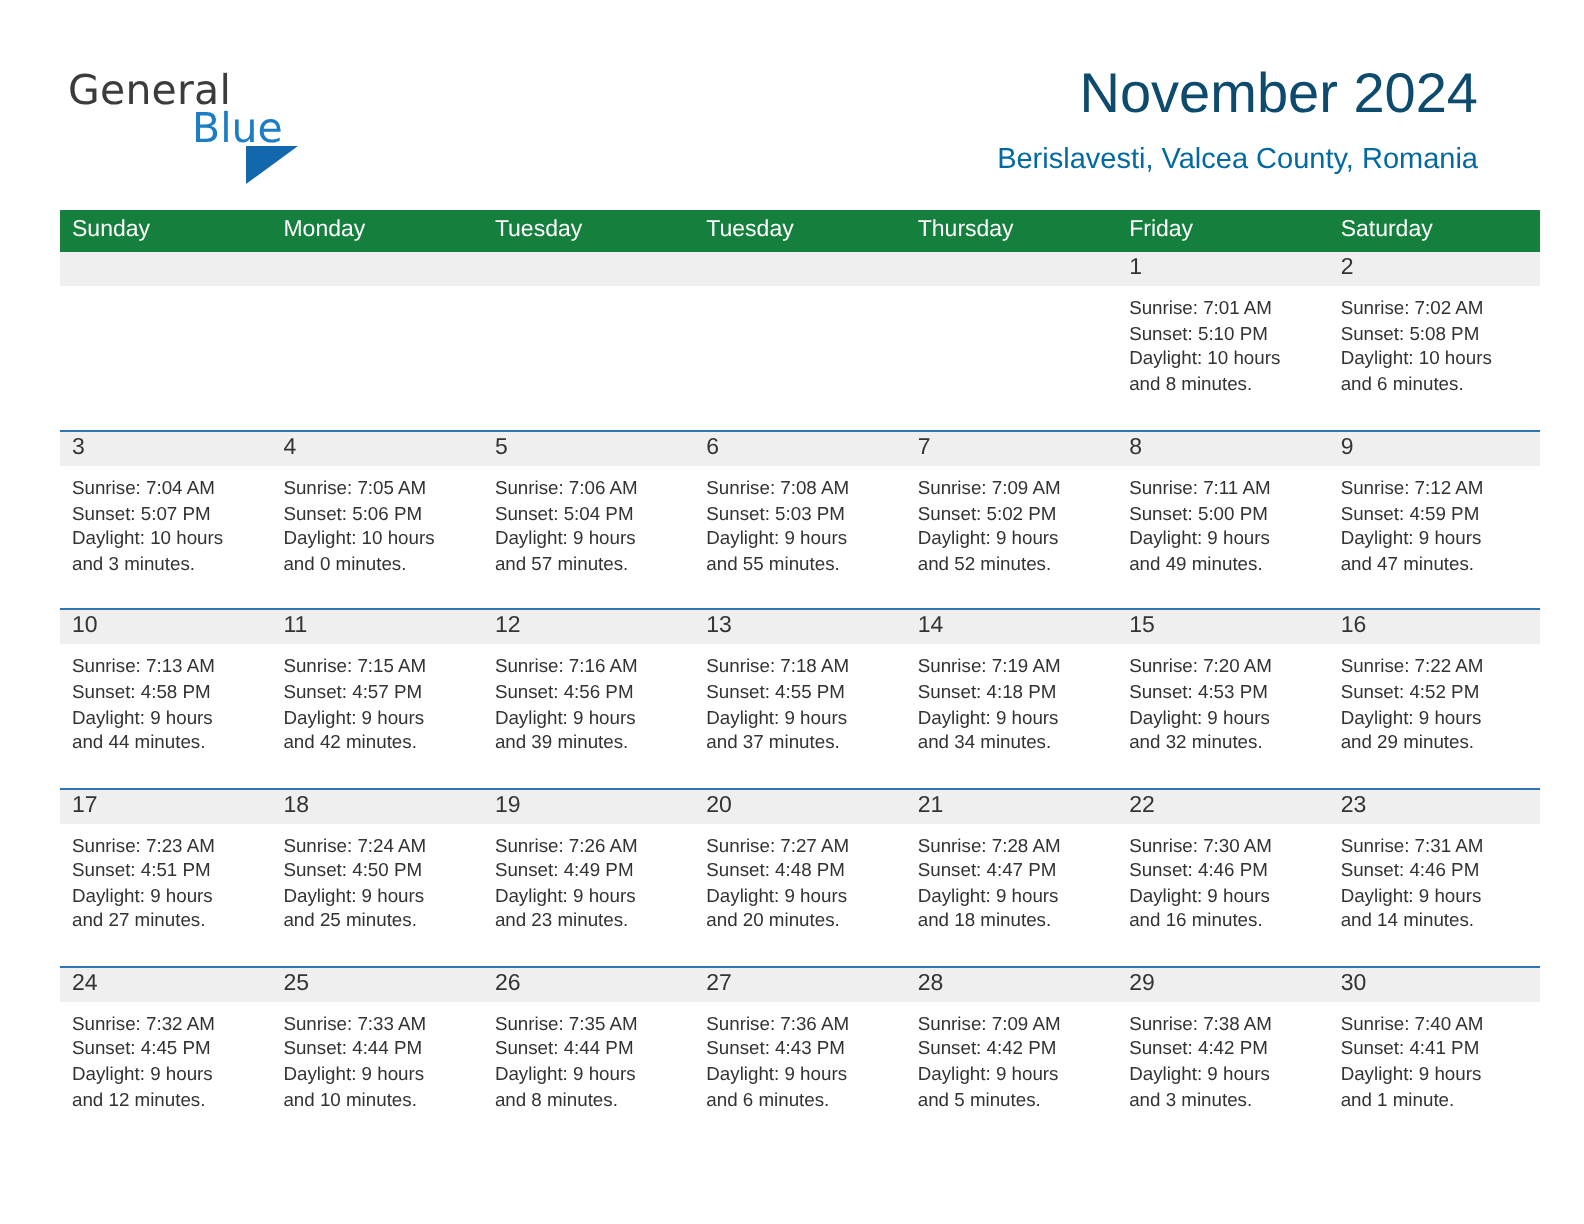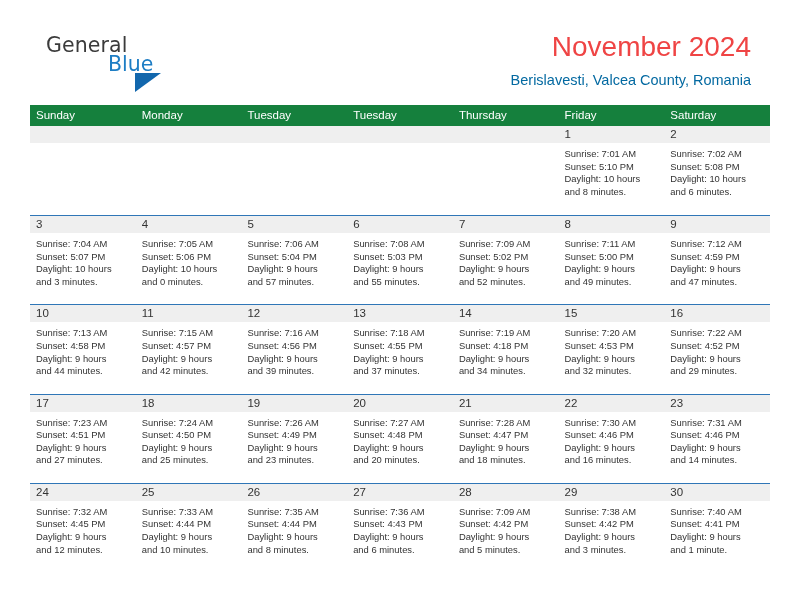--- a/index.html
+++ b/index.html
@@ -16,21 +16,21 @@
   }
   .page {
     position: relative;
     width: 792px;
     height: 612px;
   }
 
   
   .top-bar {
     position: absolute;
-    left: 16px; top: 0;
+    left: 4px; top: 0;
     width: 772px;
     height: 100px;
   }
   .logo {
     position: absolute;
     left: 30px;
     top: 33px;
     width: 140px;
     height: 50px;
   }
@@ -65,21 +65,21 @@
 
   .title-block {
     position: absolute;
     right: 37px;
     top: 30px;
     text-align: right;
   }
   .cal-title {
     font-size: 28px;
     font-weight: 400;
-    color: #ef4444;
+    color: #0c4a6e;
     line-height: 34px;
     white-space: nowrap;
     font-family: "Liberation Sans", sans-serif;
   }
   .cal-subtitle {
     margin-top: 7px;
     font-size: 14.5px;
     font-weight: 400;
     color: #0369a1;
     line-height: 18px;

